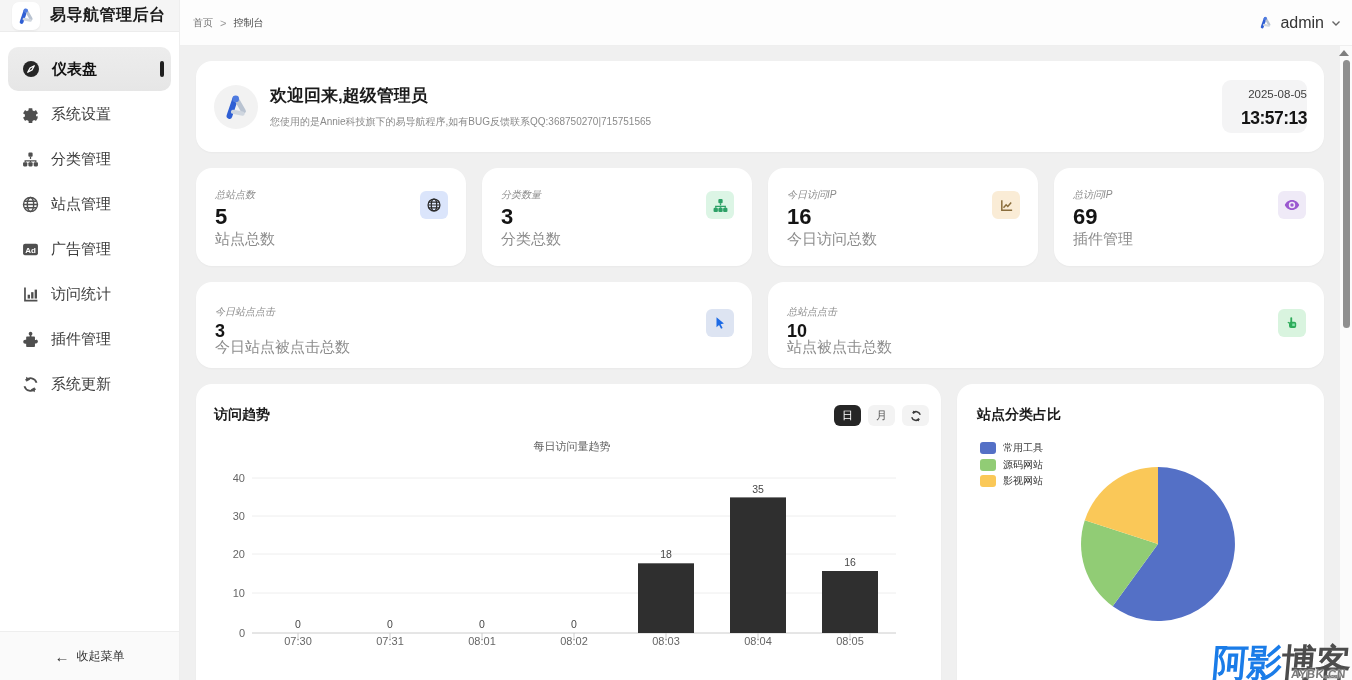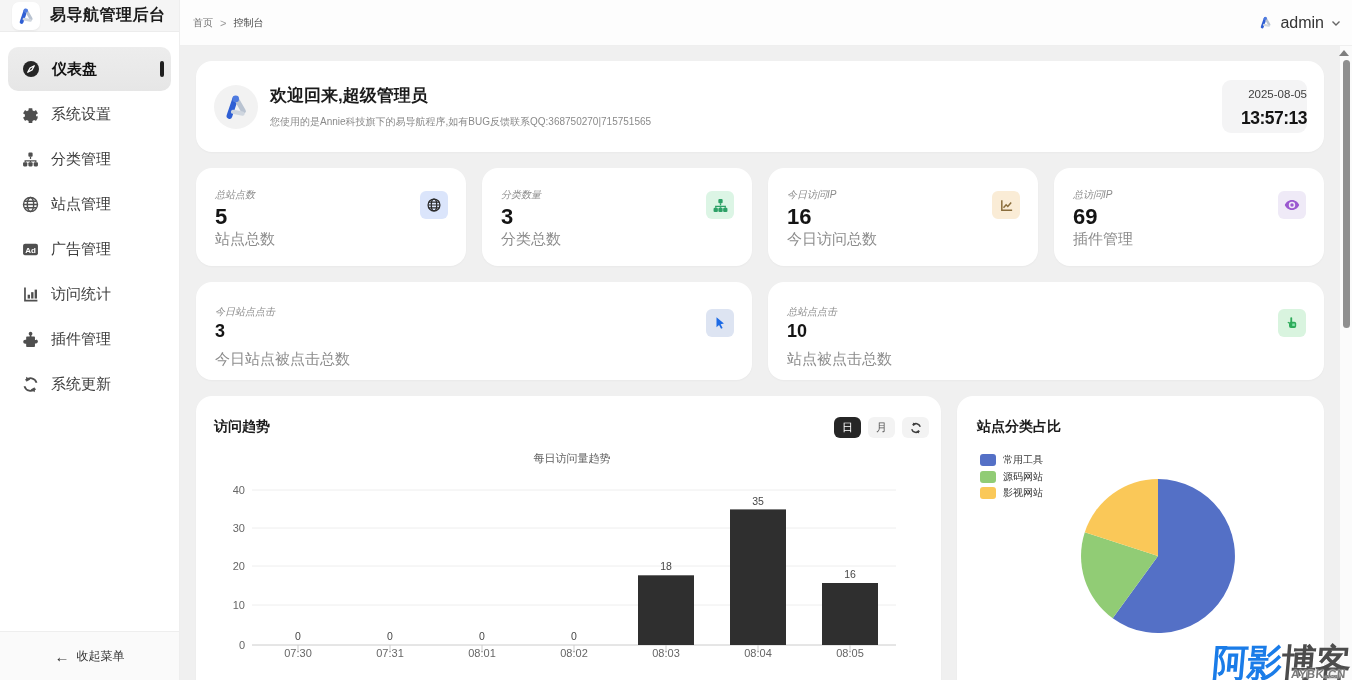--- a/index.html
+++ b/index.html
@@ -38,21 +38,21 @@
 .tb-date { font-size:11.5px; color:#3f3f3f; margin-bottom:8px; }
 .tb-time { font-size:17.5px; font-weight:700; color:#141414; letter-spacing:-.5px; }
 
 
 .row { display:flex; gap:16px; margin-bottom:16px; }
 .stat { flex:1; height:98px; padding:20px 19px 0 19px; position:relative; }
 .s-label { font-size:10px; color:#8c8c8c;font-style:italic; }
 .s-num { font-size:22px; font-weight:700; color:#141414; margin-top:2px; }
 .s-sub { font-size:15px; color:#8c8c8c; position:absolute; left:19px; bottom:17px; }
 .s-icon { position:absolute; right:18px; top:23px; width:28px; height:28px; border-radius:6px; display:flex; align-items:center; justify-content:center; }
-.row2 .stat { height:98px; padding-top:23px; } .row2 .s-sub { bottom:11px; } .row2 .s-icon { top:27px; }
+.row2 .stat { height:86px; padding-top:23px; } .row2 .s-sub { bottom:11px; } .row2 .s-icon { top:27px; }
 
 
 .chartrow { display:flex; gap:16px; }
 .chart-card { width:745px; height:500px; padding:14px 14px 0 14px; position:relative; }
 .pie-card { width:367px; height:500px; padding:14px 20px 0 20px; position:relative; }
 .c-title { font-size:14px; font-weight:600; color:#1a1a1a; padding:8px 0 0 4px; }
 .btns { position:absolute; right:12px; top:21px; display:flex; gap:7px; }
 .btn { min-width:27px; height:21px; border-radius:6px; background:#f3f3f3; color:#555; font-size:11px; display:flex; align-items:center; justify-content:center; padding:0 7px; }
 .btn.dark { background:#262626; color:#fff; }
 .legend { position:absolute; left:23px; top:58px; }

